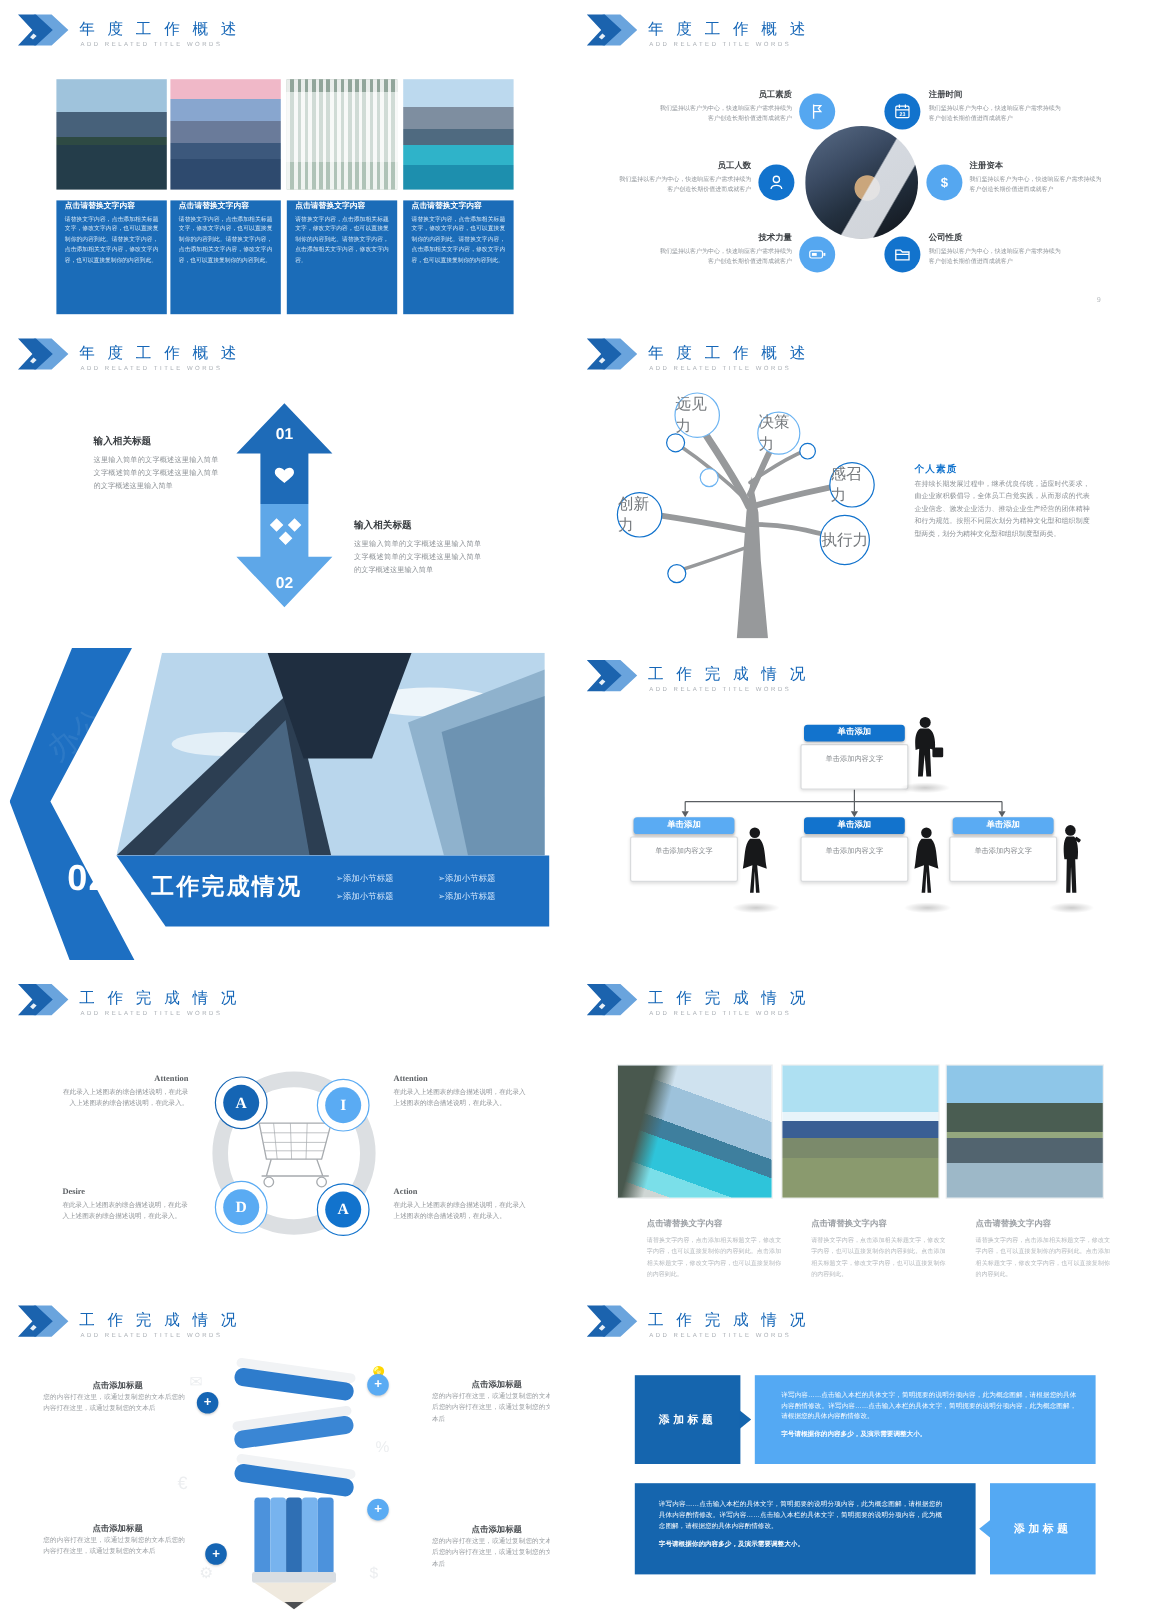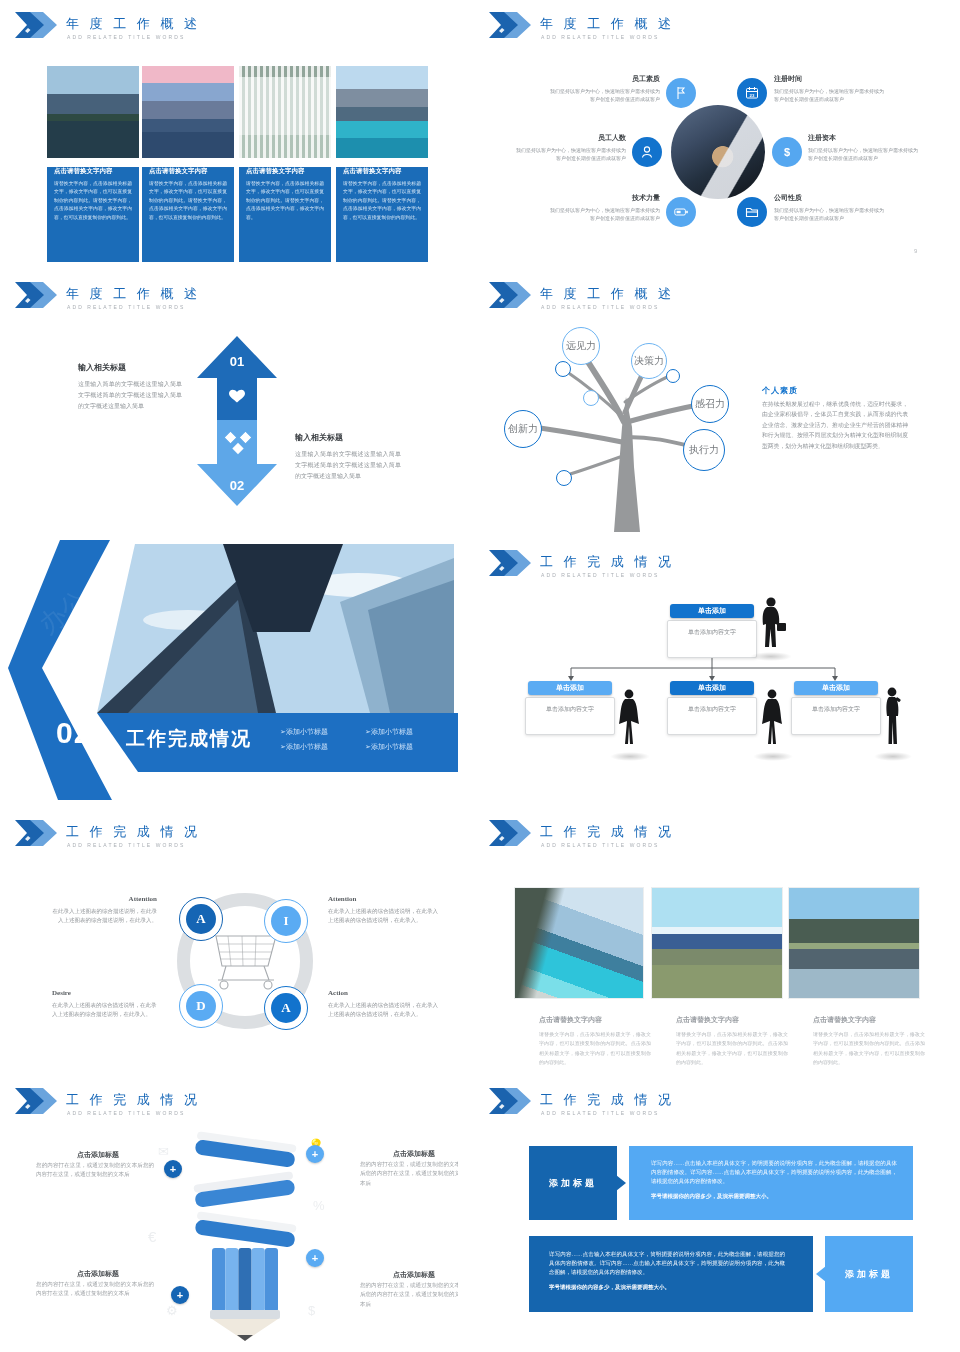--- a/index.html
+++ b/index.html
@@ -21,21 +21,21 @@
   .fcirc{position:absolute;width:30px;height:30px;border-radius:50%;display:flex;align-items:center;justify-content:center;}
   .fc-dark{background:#1273cd;} .fc-light{background:#55a7f0;}
   .feat{position:absolute;width:112px;}
   .feat h5{margin:0;font-size:7px;color:#3f4347;font-weight:bold;}
   .feat p{margin:3px 0 0 0;font-size:5px;line-height:1.6;color:#90959a;}
   .fr{text-align:right;} .fl{text-align:left;}
   
   .s3block h5{margin:0;font-size:8px;color:#3a3e42;font-weight:bold;}
   .s3block p{margin:6px 0 0 0;font-size:6px;line-height:1.85;color:#8d9296;text-align:justify;}
   
-  .tnode{position:absolute;border-radius:50%;background:#fff;display:flex;align-items:center;justify-content:center;font-size:10px;color:#75797d;}
+  .tnode{position:absolute;border-radius:50%;background:#fff;display:flex;align-items:center;justify-content:center;font-size:13px;color:#75797d;}
   .tn-light{border:1.6px solid #6db4f2;} .tn-dark{border:1.6px solid #1273cd;}
   .tdot{position:absolute;border-radius:50%;background:#fff;}
   
   .ob-h{position:absolute;height:14px;border-radius:3px;color:#fff;font-size:7px;font-weight:bold;text-align:center;line-height:14px;box-shadow:0 1px 2px rgba(0,0,0,.25);z-index:2;}
   .ob-b{position:absolute;height:38px;background:#fff;border:1px solid #d9dbdd;border-radius:2px;box-shadow:0 1px 3px rgba(0,0,0,.12);font-size:6px;color:#85898d;text-align:center;padding-top:7px;box-sizing:border-box;}
   .refl{position:absolute;background:radial-gradient(ellipse at center, rgba(0,0,0,.2), rgba(0,0,0,0) 70%);}
   
   .aida-o{position:absolute;width:42px;height:42px;border-radius:50%;background:#fff;display:flex;align-items:center;justify-content:center;}
   .aida-i{width:30px;height:30px;border-radius:50%;color:#fff;font-family:"Liberation Serif",serif;font-weight:bold;font-size:13px;display:flex;align-items:center;justify-content:center;}
   .aida-t h5{margin:0;font-family:"Liberation Serif",serif;font-size:7px;font-weight:bold;color:#5c6064;}
@@ -249,21 +249,21 @@
     </div>
   <div class="tnode tn-light" style="left:149px;top:71px;width:34px;height:34px;">
       <span>决策力</span>
     </div>
   <div class="tnode tn-dark" style="left:209px;top:113px;width:36px;height:36px;">
       <span>感召力</span>
     </div>
   <div class="tnode tn-dark" style="left:201px;top:157px;width:40px;height:40px;">
       <span>执行力</span>
     </div>
-  <div class="tnode tn-dark" style="left:22px;top:138px;width:36px;height:36px;">
+  <div class="tnode tn-dark" style="left:32px;top:138px;width:36px;height:36px;">
       <span>创新力</span>
     </div>
   <div class="tdot" style="left:73px;top:89px;width:14px;height:14px;border:1.4px solid #1273cd;"></div>
   <div class="tdot" style="left:101px;top:118px;width:14px;height:14px;border:1.4px solid #6db4f2;"></div>
   <div class="tdot" style="left:74px;top:198px;width:14px;height:14px;border:1.4px solid #1273cd;"></div>
   <div class="tdot" style="left:184px;top:97px;width:12px;height:12px;border:1.4px solid #1273cd;"></div>
   <div class="abs" style="left:280px;top:113px;font-size:8px;font-weight:bold;color:#1273cd;letter-spacing:1px;">个人素质</div>
   <div class="abs" style="left:280px;top:127px;width:146px;font-size:5.8px;line-height:1.8;color:#8b9095;text-align:justify;">在持续长期发展过程中，继承优良传统，适应时代要求，由企业家积极倡导，全体员工自觉实践，从而形成的代表企业信念、激发企业活力、推动企业生产经营的团体精神和行为规范。按照不同层次划分为精神文化型和组织制度型两类，划分为精神文化型和组织制度型两类。</div>
 </div>
 

